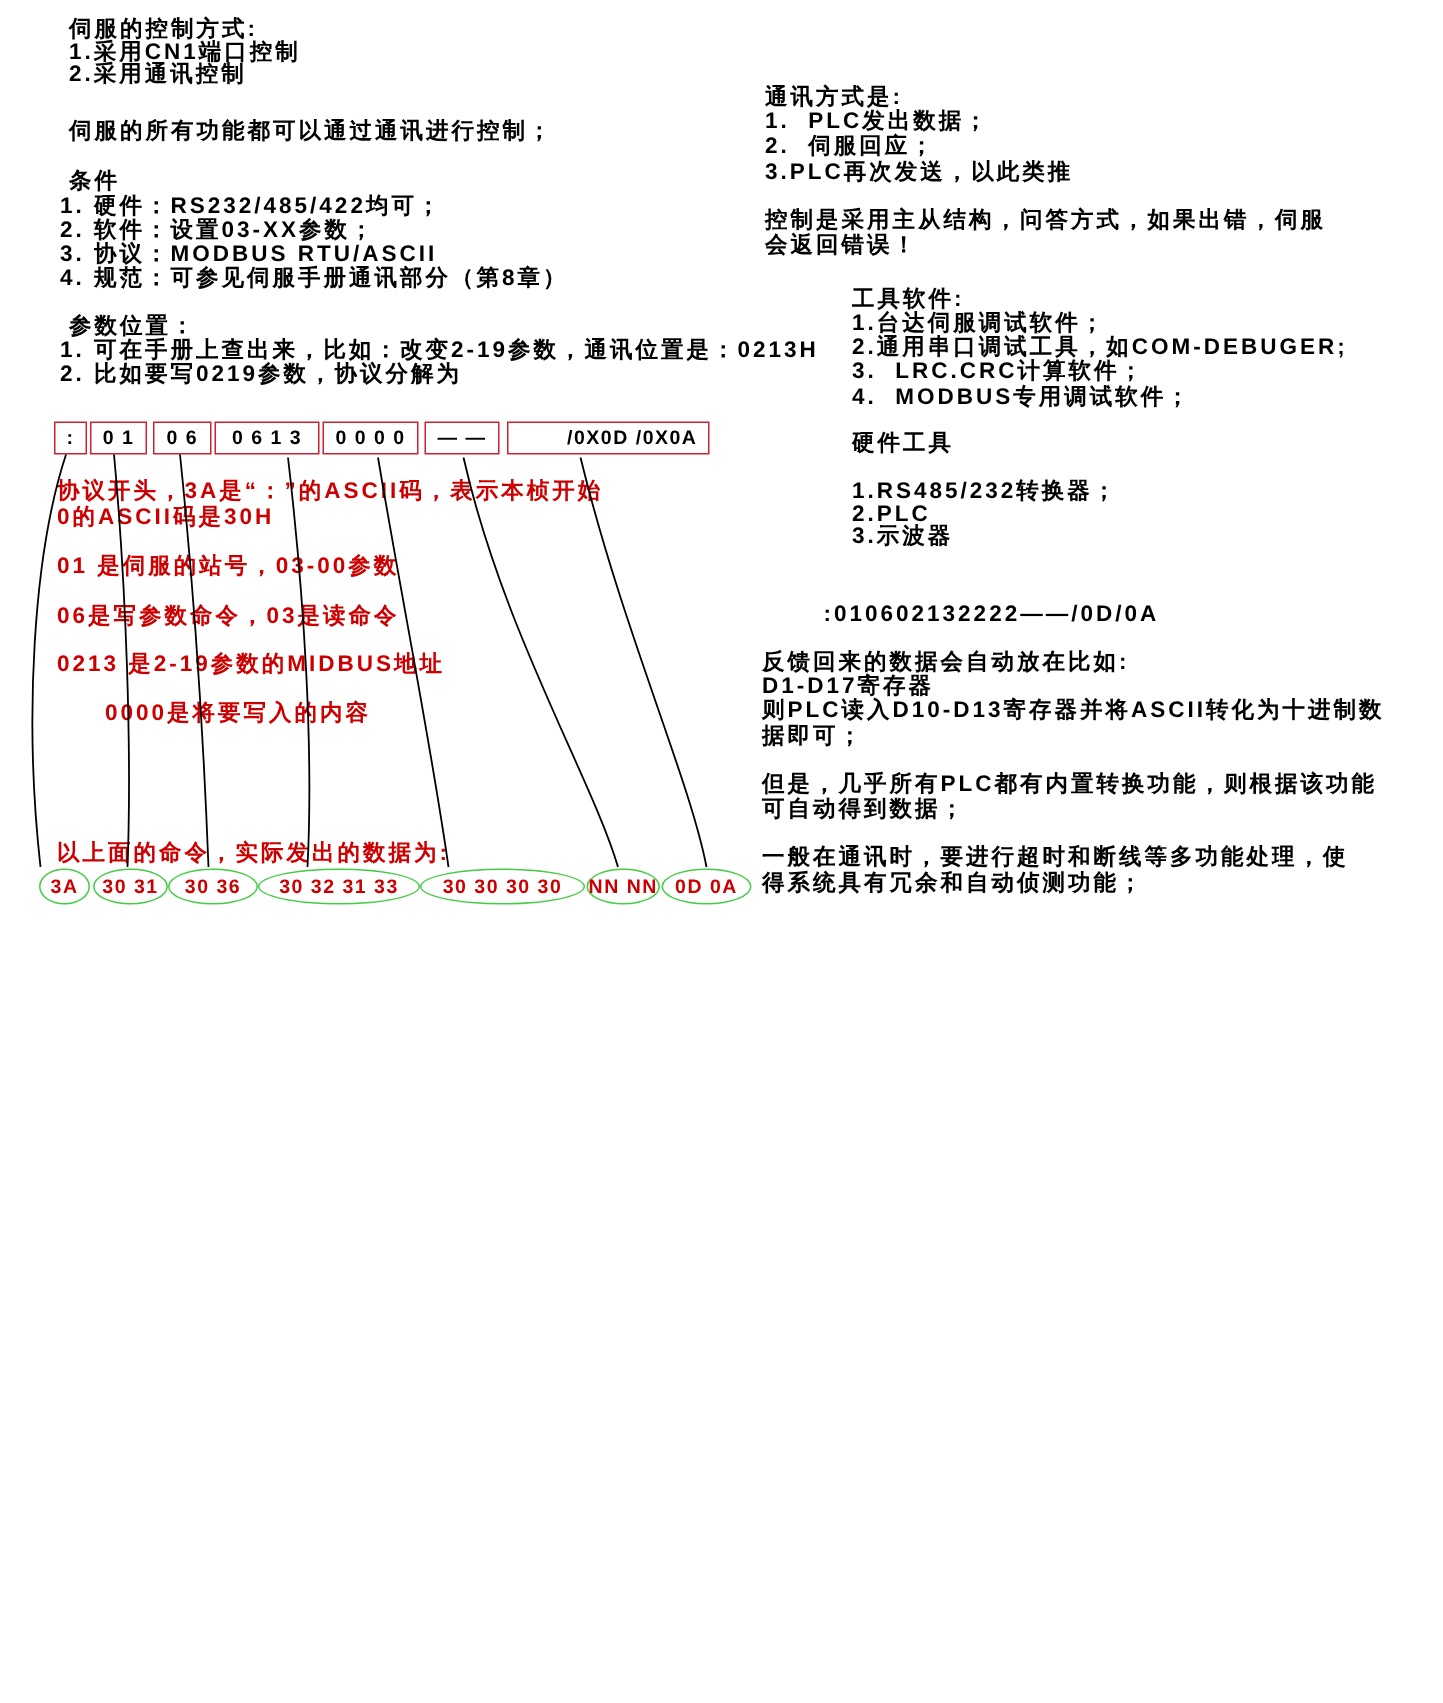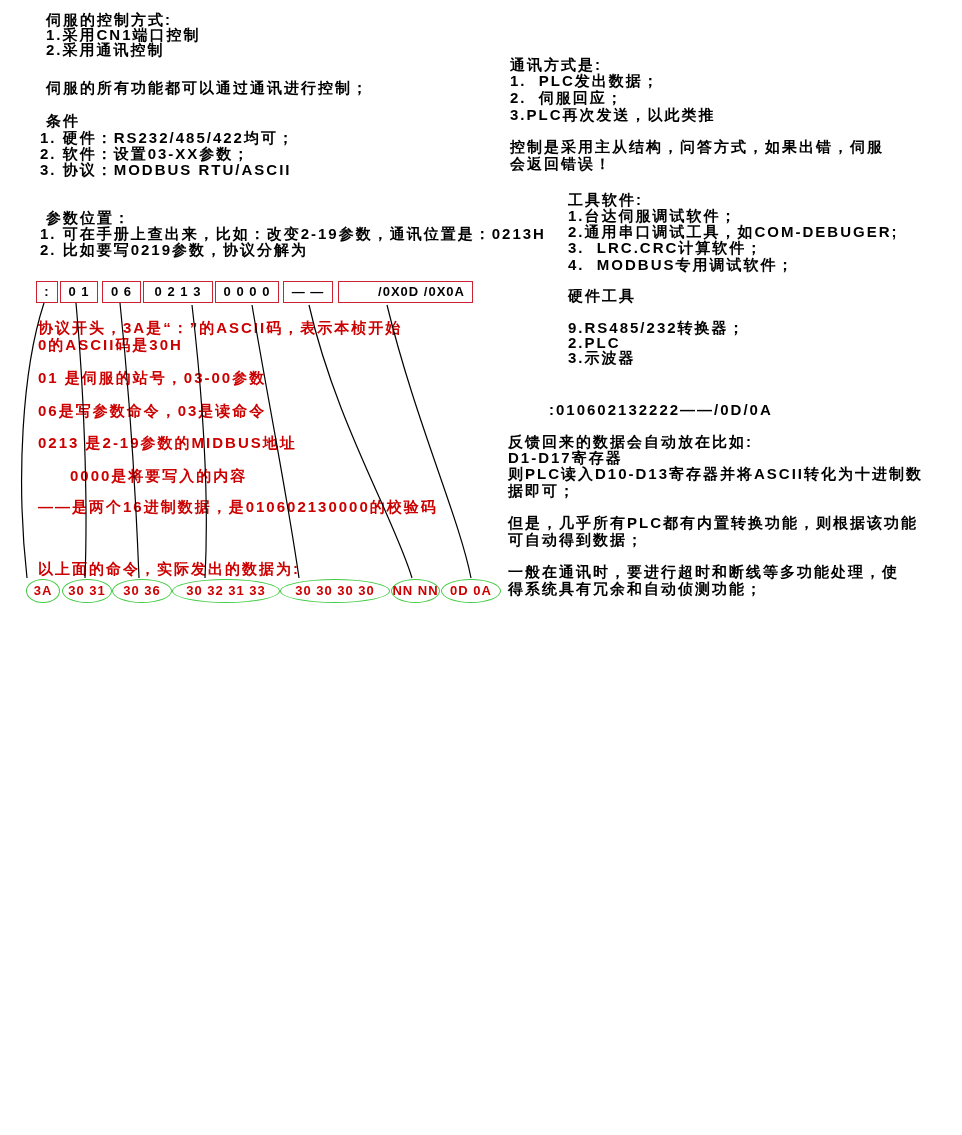--- a/index.html
+++ b/index.html
@@ -50,39 +50,39 @@
 <div id="canvas">
 
   <div class="ln" style="left:46px;top:12px;">伺服的控制方式:</div>
   <div class="ln" style="left:46px;top:27px;">1.采用CN1端口控制</div>
   <div class="ln" style="left:46px;top:42px;">2.采用通讯控制</div>
   <div class="ln" style="left:46px;top:80px;text-align:right;">伺服的所有功能都可以通过通讯进行控制；</div>
   <div class="ln" style="left:46px;top:113px;">条件</div>
   <div class="ln" style="left:40px;top:130px;">1. 硬件：RS232/485/422均可；</div>
   <div class="ln" style="left:40px;top:146px;">2. 软件：设置03-XX参数；</div>
   <div class="ln" style="left:40px;top:162px;">3. 协议：MODBUS RTU/ASCII</div>
+  <div class="ln" style="left:40px;top:178px;">4. 规范：可参见伺服手册通讯部分（第8章）</div>
   <div class="ln" style="left:46px;top:210px;">参数位置：</div>
   <div class="ln" style="left:40px;top:226px;">1. 可在手册上查出来，比如：改变2-19参数，通讯位置是：0213H</div>
   <div class="ln" style="left:40px;top:242px;">2. 比如要写0219参数，协议分解为</div>
 
   <div class="fbox" style="left:36px;width:20px;">:</div>
   <div class="fbox" style="left:60px;width:36px;">0 1</div>
   <div class="fbox" style="left:102px;width:37px;">0 6</div>
-  <div class="fbox" style="left:143px;width:68px;">0 2 1 3</div>
+  <div class="fbox" style="left:143px;width:68px;">0 6 1 3</div>
   <div class="fbox" style="left:215px;width:62px;">0 0 0 0</div>
   <div class="fbox" style="left:283px;width:48px;">— —</div>
   <div class="fbox" style="left:338px;width:101px;padding-left:32px;">/0X0D /0X0A</div>
 
   <div class="ln red" style="left:38px;top:320px;">协议开头，3A是“：”的ASCII码，表示本桢开始</div>
   <div class="ln red" style="left:38px;top:337px;">0的ASCII码是30H</div>
   <div class="ln red" style="left:38px;top:370px;">01 是伺服的站号，03-00参数</div>
   <div class="ln red" style="left:38px;top:403px;">06是写参数命令，03是读命令</div>
   <div class="ln red" style="left:38px;top:435px;">0213 是2-19参数的MIDBUS地址</div>
   <div class="ln red" style="left:38px;top:468px;margin-left:32px;">0000是将要写入的内容</div>
-  <div class="ln red" style="left:38px;top:499px;">——是两个16进制数据，是010602130000的校验码</div>
   <div class="ln red" style="left:38px;top:561px;">以上面的命令，实际发出的数据为:</div>
 
   <div class="oval" style="left:26px;width:32px;">3A</div>
   <div class="oval" style="left:62px;width:48px;">30 31</div>
   <div class="oval" style="left:112px;width:58px;">30 36</div>
   <div class="oval" style="left:172px;width:106px;">30 32 31 33</div>
   <div class="oval" style="left:280px;width:108px;">30 30 30 30</div>
   <div class="oval" style="left:391px;width:47px;">NN NN</div>
   <div class="oval" style="left:441px;width:58px;">0D 0A</div>
 
@@ -101,21 +101,21 @@
   <div class="ln" style="left:510px;top:90px;">2.  伺服回应；</div>
   <div class="ln" style="left:510px;top:107px;">3.PLC再次发送，以此类推</div>
   <div class="ln" style="left:510px;top:139px;">控制是采用主从结构，问答方式，如果出错，伺服</div>
   <div class="ln" style="left:510px;top:156px;">会返回错误！</div>
   <div class="ln" style="left:568px;top:192px;">工具软件:</div>
   <div class="ln" style="left:568px;top:208px;">1.台达伺服调试软件；</div>
   <div class="ln" style="left:568px;top:224px;">2.通用串口调试工具，如COM-DEBUGER;</div>
   <div class="ln" style="left:568px;top:240px;">3.  LRC.CRC计算软件；</div>
   <div class="ln" style="left:568px;top:257px;">4.  MODBUS专用调试软件；</div>
   <div class="ln" style="left:568px;top:288px;">硬件工具</div>
-  <div class="ln" style="left:568px;top:320px;">9.RS485/232转换器；</div>
+  <div class="ln" style="left:568px;top:320px;">1.RS485/232转换器；</div>
   <div class="ln" style="left:568px;top:335px;text-align:center;">2.PLC</div>
   <div class="ln" style="left:568px;top:350px;">3.示波器</div>
   <div class="ln" style="left:508px;top:402px;margin-left:41px;">:010602132222——/0D/0A</div>
   <div class="ln" style="left:508px;top:434px;">反馈回来的数据会自动放在比如:</div>
   <div class="ln" style="left:508px;top:450px;">D1-D17寄存器</div>
   <div class="ln" style="left:508px;top:466px;text-align:center;">则PLC读入D10-D13寄存器并将ASCII转化为十进制数</div>
   <div class="ln" style="left:508px;top:483px;">据即可；</div>
   <div class="ln" style="left:508px;top:515px;">但是，几乎所有PLC都有内置转换功能，则根据该功能</div>
   <div class="ln" style="left:508px;top:532px;">可自动得到数据；</div>
   <div class="ln" style="left:508px;top:564px;">一般在通讯时，要进行超时和断线等多功能处理，使</div>

